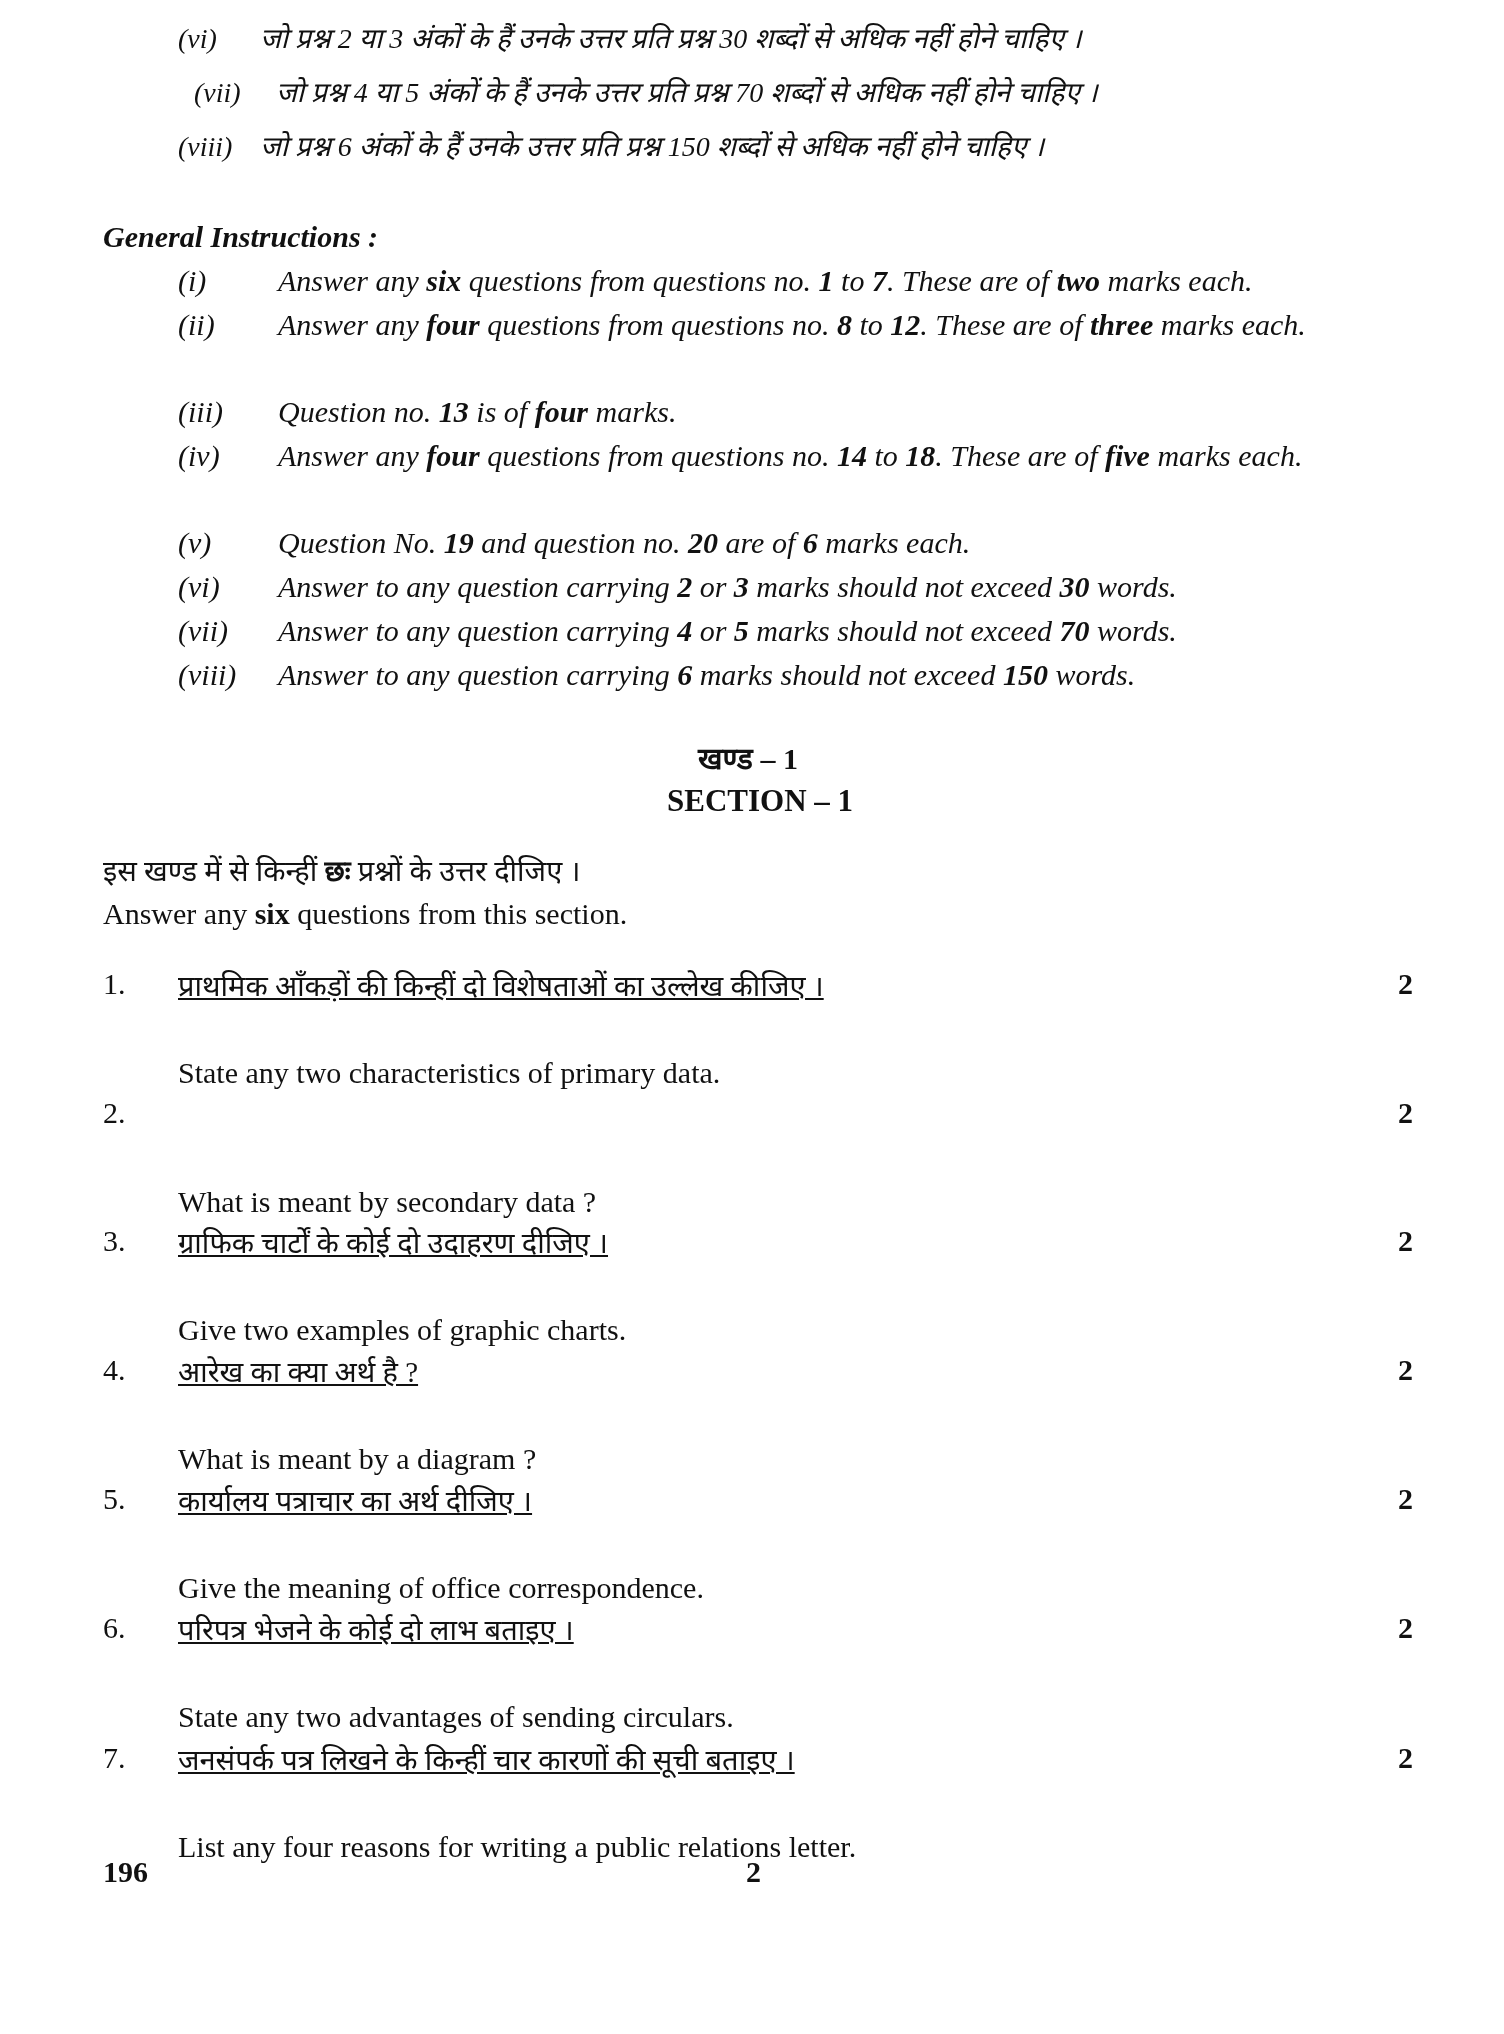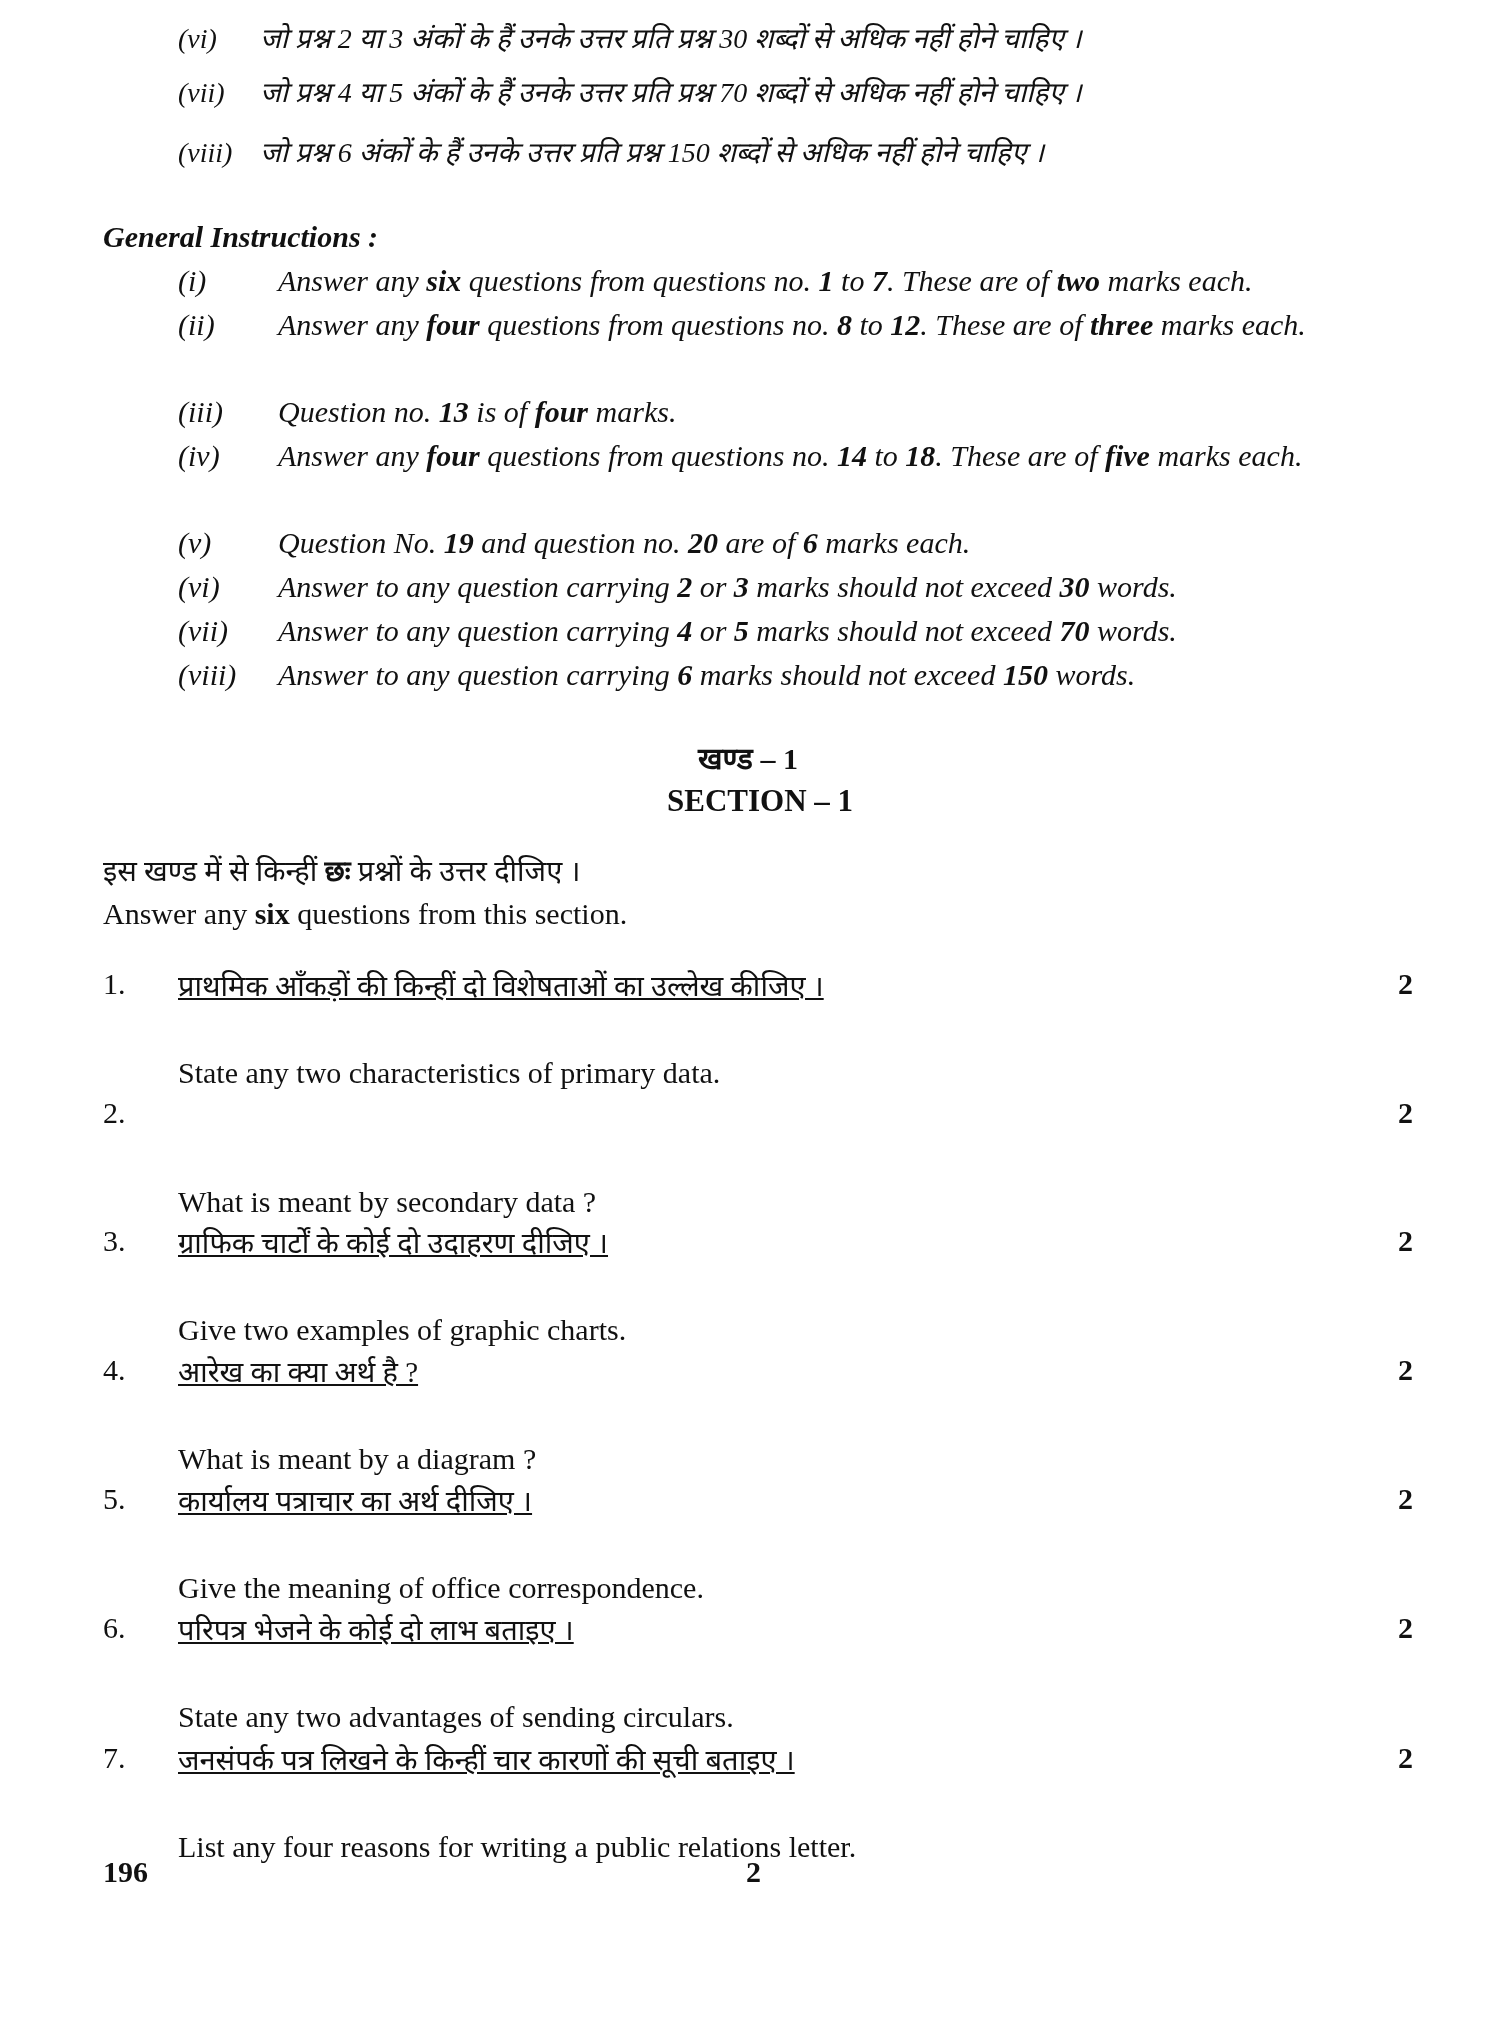--- a/index.html
+++ b/index.html
@@ -39,24 +39,24 @@
   .footer-page { position: absolute; left: 738px; top: 1855px; font-size: 30px; font-weight: bold; }
 </style>
 </head>
 <body>
 
 <div class="page">
 
   <div class="hi-instr" style="top:18px;">
     <span class="num">(vi)</span><span>जो प्रश्न 2 या 3 अंकों के हैं उनके उत्तर प्रति प्रश्न 30 शब्दों से अधिक नहीं होने चाहिए ।</span>
   </div>
-  <div class="hi-instr" style="top:72px;">
+  <div class="hi-instr" style="top:72px;margin-left:16px;">
     <span class="num">(vii)</span><span>जो प्रश्न 4 या 5 अंकों के हैं उनके उत्तर प्रति प्रश्न 70 शब्दों से अधिक नहीं होने चाहिए ।</span>
   </div>
-  <div class="hi-instr" style="top:126px;margin-top:6px;">
+  <div class="hi-instr" style="top:126px;">
     <span class="num">(viii)</span><span>जो प्रश्न 6 अंकों के हैं उनके उत्तर प्रति प्रश्न 150 शब्दों से अधिक नहीं होने चाहिए ।</span>
   </div>
 
   <div class="gi-title">General Instructions :</div>
 
   <div class="gi-item" style="top:262px;">
     <span class="num">(i)</span>
     <span class="txt"><span>Answer any </span><b>six</b><span> questions from questions no. </span><b>1</b><span> to </span><b>7</b><span>. These are of </span><b>two</b><span> marks each.</span></span>
   </div>
 

